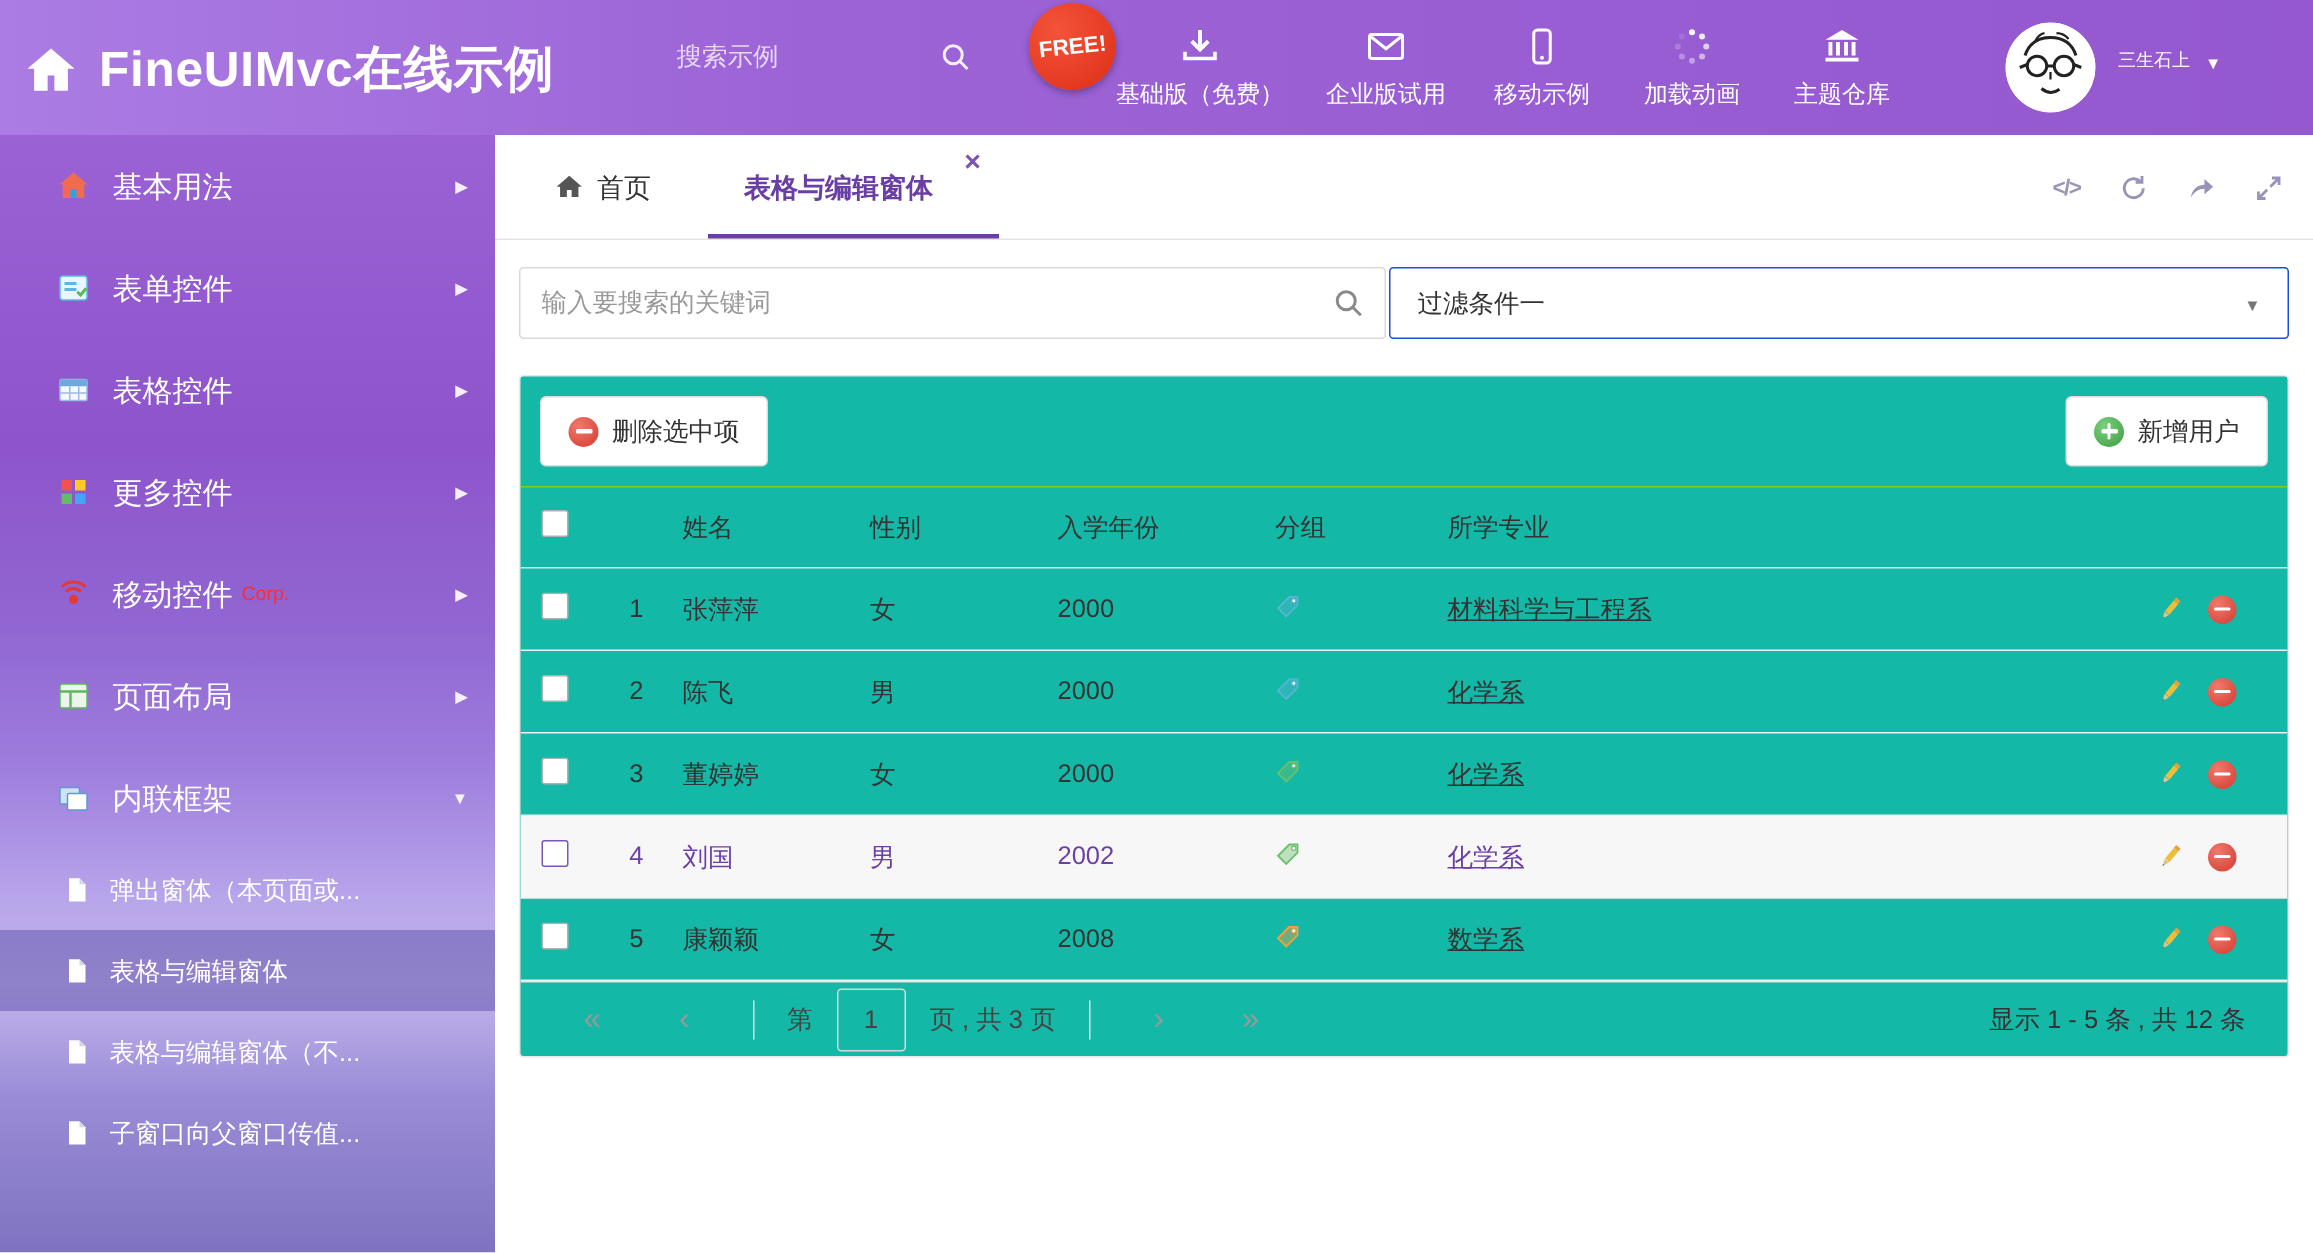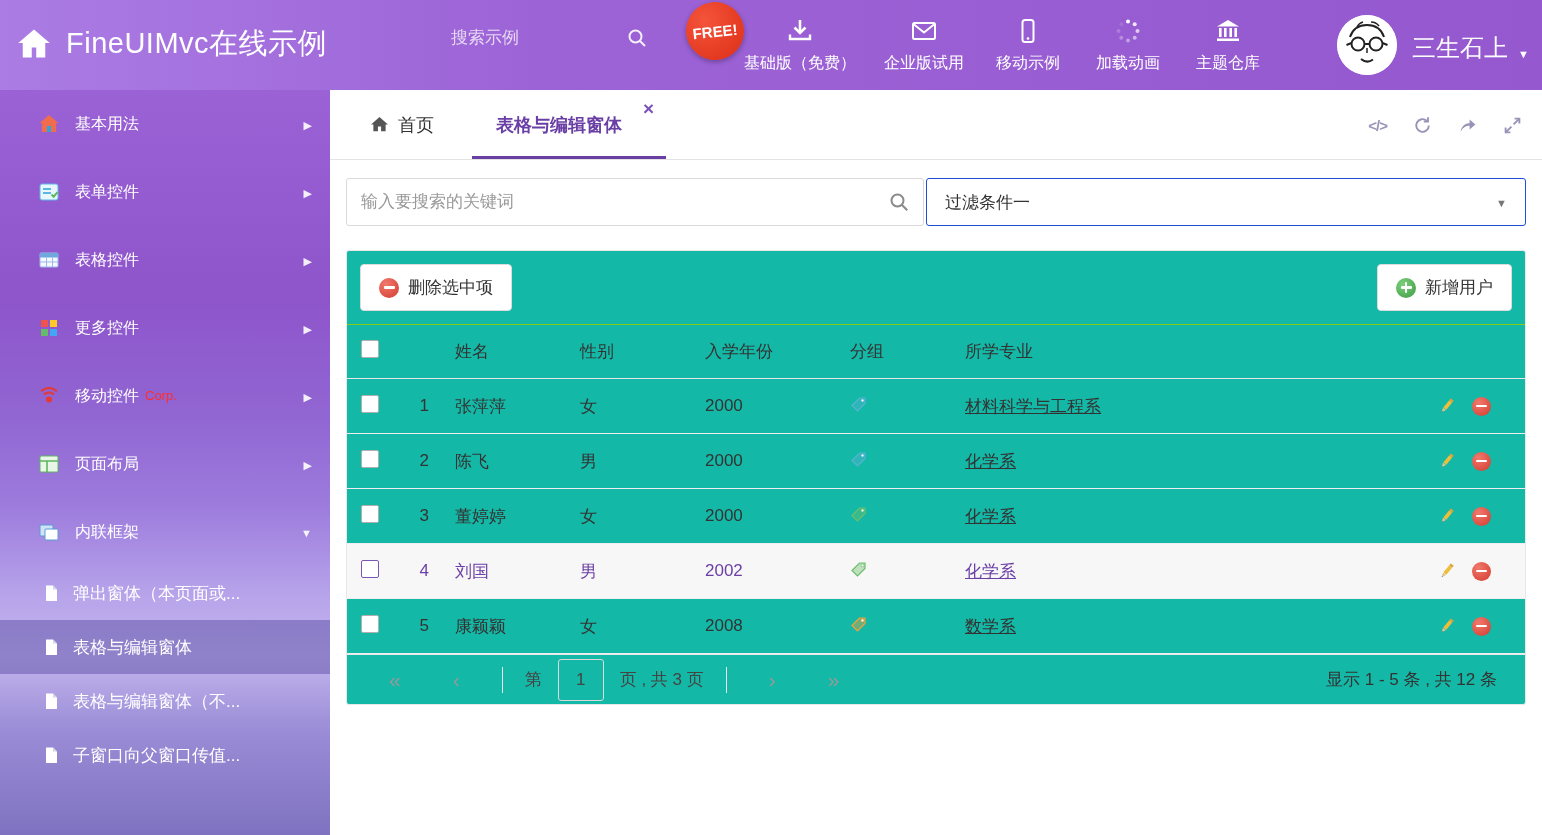--- a/index.html
+++ b/index.html
@@ -4,43 +4,43 @@
 <style>
   *{margin:0;padding:0;box-sizing:border-box}
   html,body{width:1542px;height:835px;overflow:hidden}
   body{font-family:"Liberation Sans","DejaVu Sans",sans-serif;background:#fff;position:relative;color:#333}
 
   
   .header{position:absolute;top:0;left:0;width:1542px;height:90px;
     background:linear-gradient(90deg,#ab7ce4 0%,#9c63d6 35%,#9558cf 100%);color:#fff}
   .hlogo{position:absolute;left:16px;top:24px;display:flex;align-items:center;gap:14px}
   .hlogo-icon{width:36px;height:36px}
-  .htitle{font-size:29px;font-weight:normal;letter-spacing:.5px}
+  .htitle{font-size:33px;font-weight:bold;letter-spacing:.5px}
   .hsearch{position:absolute;left:451px;top:28px;display:flex;align-items:center;width:210px}
   .hsearch input{background:transparent;border:none;outline:none;color:#fff;font-size:17px;width:160px;font-family:inherit}
   .hsearch input::placeholder{color:rgba(255,255,255,.75)}
   .hsearch .mag{width:20px;height:20px;margin-left:16px;opacity:.9}
   .free-badge{position:absolute;left:686px;top:2px;width:58px;height:58px;border-radius:50%;
     background:radial-gradient(circle at 35% 30%,#f4543a,#dd2e17);display:flex;align-items:center;justify-content:center;
     box-shadow:0 2px 5px rgba(0,0,0,.3);transform:rotate(-6deg);z-index:3}
   .free-badge span{font-size:15px;font-weight:bold;color:#fff}
   .hnav{position:absolute;left:730px;top:12px;display:flex}
   .hnav-item{display:flex;flex-direction:column;align-items:center;padding:0 14px;min-width:100px;cursor:pointer}
   .hnav-item .hicon{height:32px;display:flex;align-items:flex-end}
   .hnav-item .hlabel{font-size:16px;margin-top:9px;white-space:nowrap}
   .havatar{position:absolute;left:1337px;top:15px;width:60px;height:60px;border-radius:50%;overflow:hidden;background:#fff}
-  .huser{position:absolute;left:1412px;top:32px;font-size:24px;display:flex;align-items:flex-end;gap:10px;cursor:pointer}
+  .huser{position:absolute;left:1412px;top:32px;font-size:12px;display:flex;align-items:flex-end;gap:10px;cursor:pointer}
   .gl-caret-w::before{content:"▼";font-size:11px;color:#fff}
 
   
   .sidebar{position:absolute;top:90px;left:0;width:330px;height:745px;overflow:hidden;color:#fff;
     background:linear-gradient(180deg,#9a62d5 0%,#8e55cb 28%,#9166d2 44%,#9d7cdd 56%,#b7a4ea 68%,#c4b5ee 76%,#9a8cd6 86%,#7f72c0 100%)}
   .sd-item{height:68px;display:flex;align-items:center;padding:0 18px 0 38px;cursor:pointer}
   .sd-icon{width:22px;height:22px;flex:0 0 22px}
-  .sd-label{font-size:16px;margin-left:15px;white-space:nowrap}
+  .sd-label{font-size:20px;margin-left:15px;white-space:nowrap}
   .corp{color:#ff2d2d;font-size:13px;margin-left:6px;position:relative;top:-1px}
   .chev{margin-left:auto;opacity:.9}
   .gl-chevR::before{content:"▶";font-size:11px;color:#fff}
   .gl-chevD::before{content:"▼";font-size:11px;color:#fff}
   .sd-sub{height:54px;display:flex;align-items:center;padding:0 18px 0 42px;cursor:pointer}
   .sd-sub .sd-label{font-size:17px;margin-left:13px}
   .sd-sub.active{background:rgba(92,78,165,.5)}
   .sub-icon{width:18px;height:18px;flex:0 0 18px}
 
   

